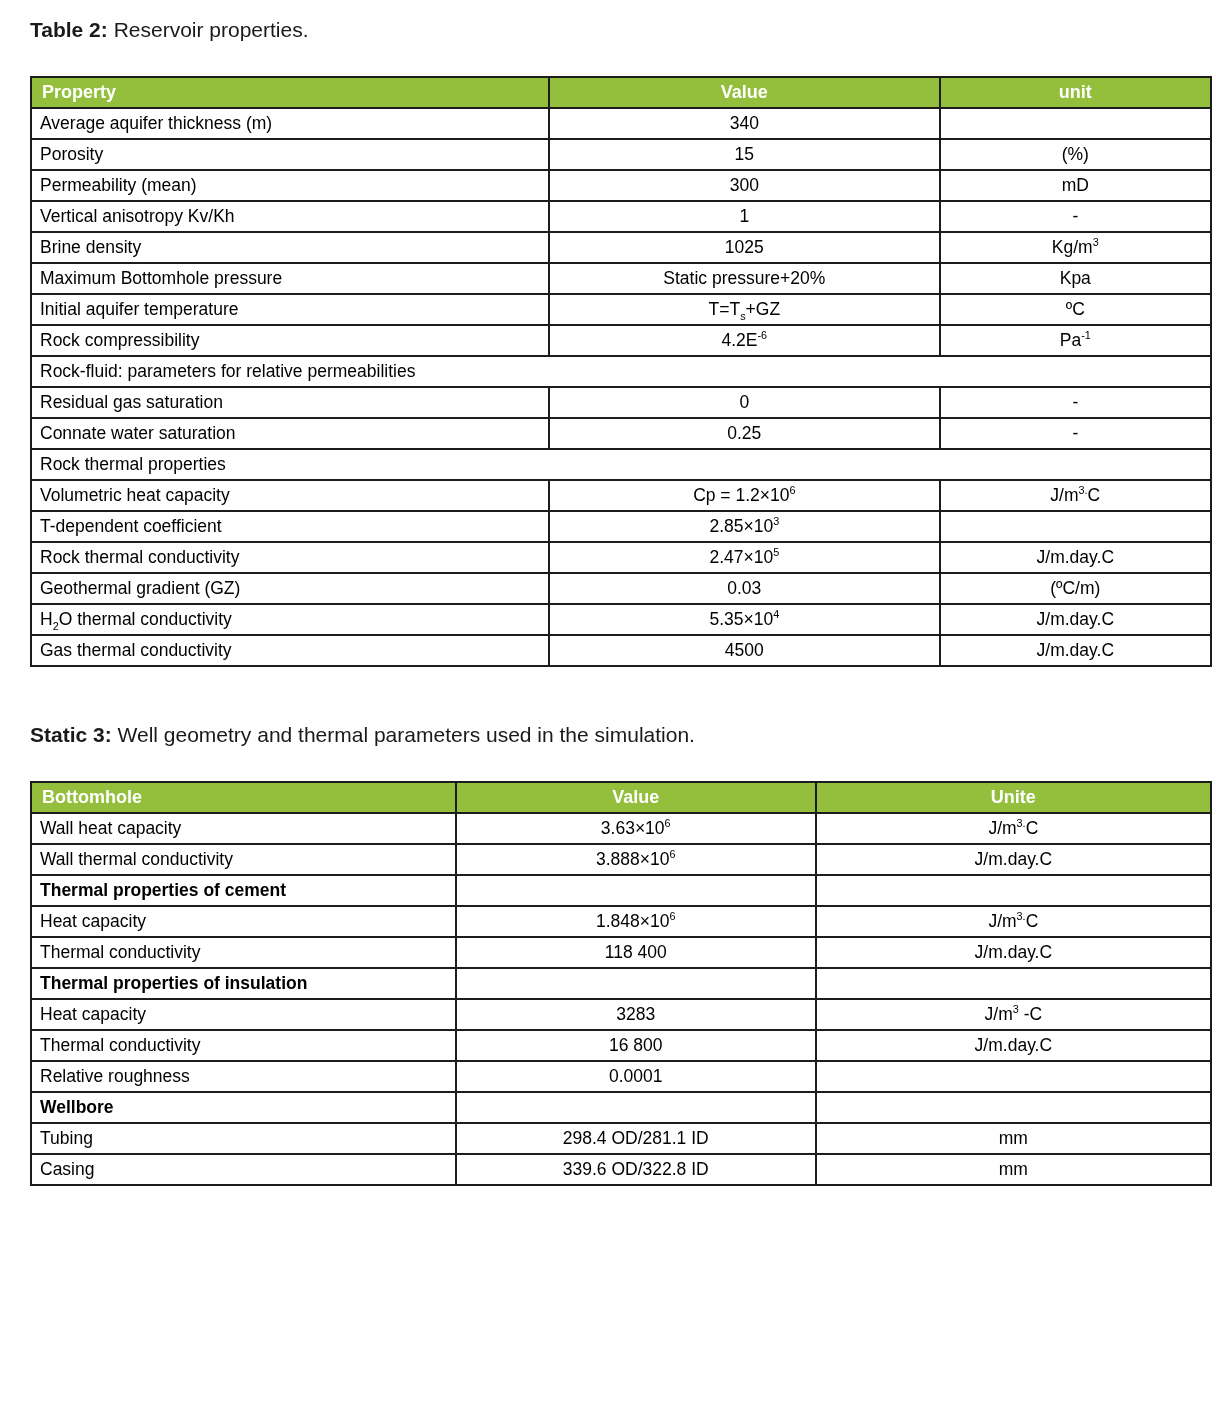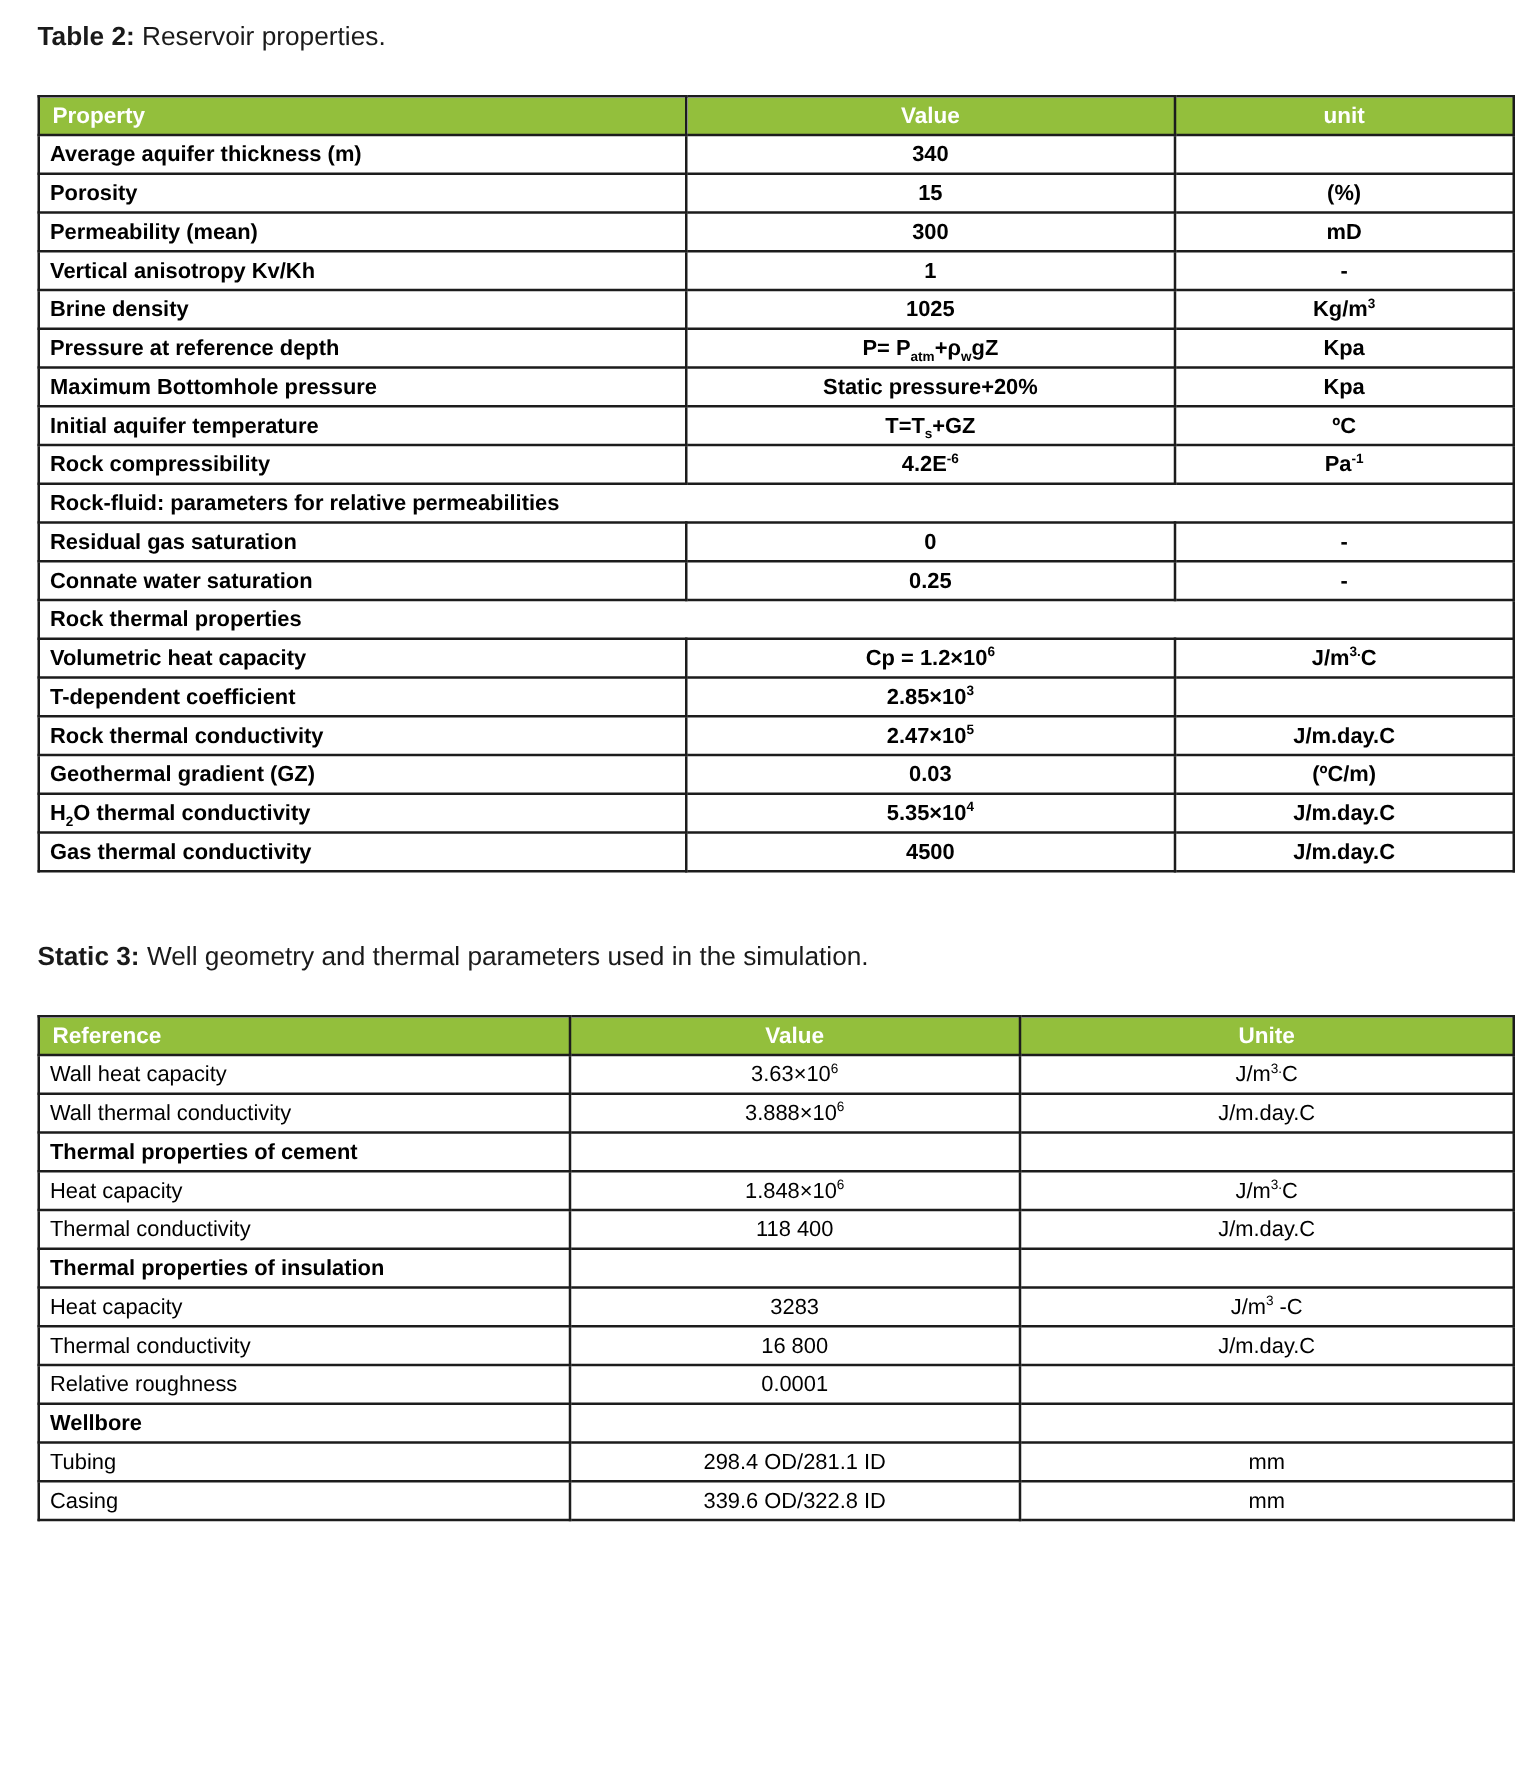--- a/index.html
+++ b/index.html
@@ -42,21 +42,21 @@
     background: #93bf3c;
     color: #ffffff;
     font-weight: 700;
     font-size: 18px;
     text-align: center;
   }
   table.props th.prop { text-align: left; padding-left: 10px; }
   td.prop { text-align: left; padding-left: 10px; }
   td.val, td.unit { text-align: center; }
   
-  table.t2 td { font-weight: 700; }
+  table.t2 td { font-weight: 400; }
   
   table.t3 td { font-weight: 400; }
   table.t3 td.section { font-weight: 700; }
   sup { font-size: 0.62em; line-height: 0; vertical-align: super; }
   sub { font-size: 0.62em; line-height: 0; vertical-align: sub; }
   
   .t2 col.c1 { width: 43.9%; }
   .t2 col.c2 { width: 33.1%; }
   .t2 col.c3 { width: 23.0%; }
   .t3 col.c1 { width: 36.0%; }
@@ -105,25 +105,20 @@
           <td class="prop">Vertical anisotropy Kv/Kh</td>
           <td class="val">1</td>
           <td class="unit">-</td>
         </tr>
         <tr>
           <td class="prop">Brine density</td>
           <td class="val">1025</td>
           <td class="unit">Kg/m<sup>3</sup></td>
         </tr>
         <tr>
-          <td class="prop">Pressure at reference depth</td>
-          <td class="val">P= P<sub>atm</sub>+ρ<sub>w</sub>gZ</td>
-          <td class="unit">Kpa</td>
-        </tr>
-        <tr>
           <td class="prop">Maximum Bottomhole pressure</td>
           <td class="val">Static pressure+20%</td>
           <td class="unit">Kpa</td>
         </tr>
         <tr>
           <td class="prop">Initial aquifer temperature</td>
           <td class="val">T=T<sub>s</sub>+GZ</td>
           <td class="unit">ºC</td>
         </tr>
         <tr>
@@ -185,21 +180,21 @@
   </div>
 
   <table class="props t3">
     <colgroup>
         <col class="c1">
         <col class="c2">
         <col class="c3">
       </colgroup>
     <thead>
       <tr>
-        <th class="prop">Reference</th>
+        <th class="prop">Bottomhole</th>
         <th>Value</th>
         <th>Unite</th>
       </tr>
     </thead>
     <tbody id="t3-body">
         <tr>
           <td class="prop">Wall heat capacity</td>
           <td class="val">3.63×10<sup>6</sup></td>
           <td class="unit">J/m<sup>3.</sup>C</td>
         </tr>

